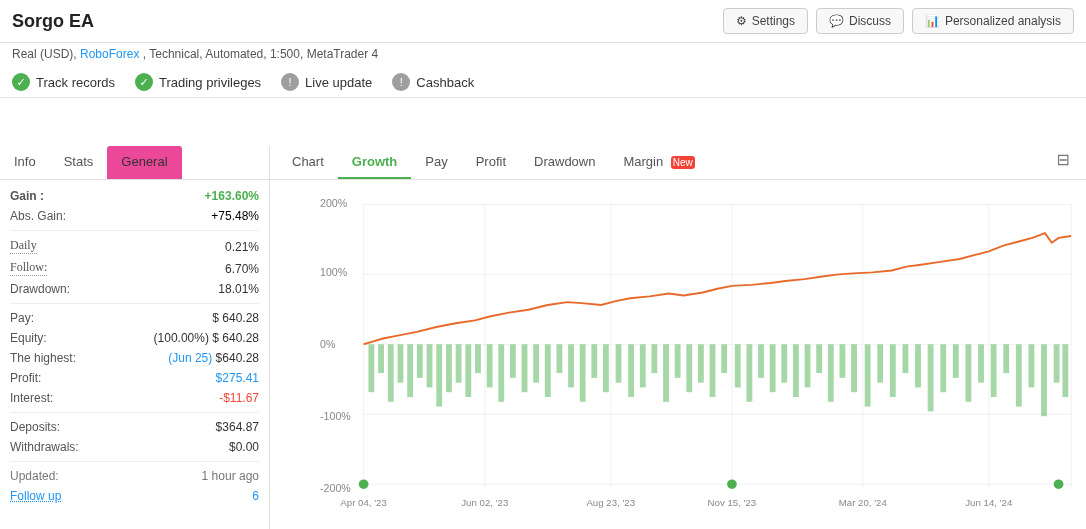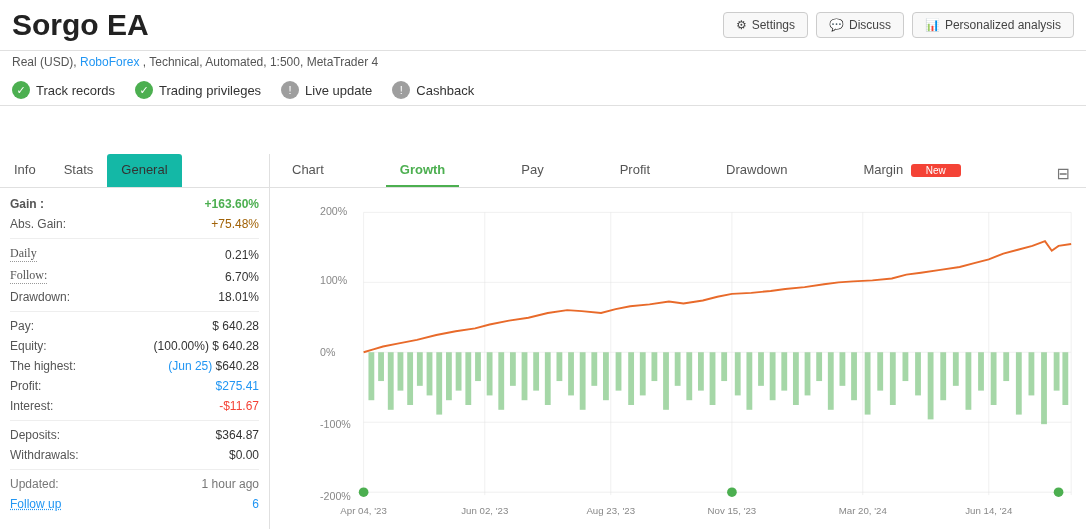--- a/index.html
+++ b/index.html
@@ -1,62 +1,62 @@
 <!DOCTYPE html>
 <html><head>
   <meta charset="utf-8">
   <style>
     * { box-sizing: border-box; margin: 0; padding: 0; }
     body { font-family: Arial, sans-serif; font-size: 13px; color: #333; background: #fff; width: 1086px; height: 529px; overflow: hidden; }
 
     
     .header { display: flex; align-items: center; justify-content: space-between; padding: 8px 12px; border-bottom: 1px solid #e0e0e0; }
-    .header-title { font-size: 30px; font-weight: bold; color: #222; }
+    .header-title { font-size: 18px; font-weight: bold; color: #222; }
     .header-actions { display: flex; gap: 8px; }
     .header-btn { display: flex; align-items: center; gap: 5px; border: 1px solid #ccc; background: #f8f8f8; padding: 5px 12px; border-radius: 4px; cursor: pointer; font-size: 12px; color: #444; }
 
     
     .subtitle { padding: 4px 12px 6px; font-size: 12px; color: #555; }
     .subtitle a { color: #2196F3; text-decoration: none; }
 
     
     .status-bar { display: flex; align-items: center; gap: 20px; padding: 6px 12px; border-bottom: 1px solid #e0e0e0; }
     .status-item { display: flex; align-items: center; gap: 6px; font-size: 13px; }
     .check-icon { width: 18px; height: 18px; border-radius: 50%; background: #4CAF50; display: flex; align-items: center; justify-content: center; color: white; font-size: 11px; flex-shrink: 0; }
     .warn-icon { width: 18px; height: 18px; border-radius: 50%; background: #9E9E9E; display: flex; align-items: center; justify-content: center; color: white; font-size: 11px; flex-shrink: 0; }
 
     
     .main { display: flex; height: calc(529px - 110px); margin-top: 48px; }
 
     
     .left-panel { width: 270px; border-right: 1px solid #e0e0e0; flex-shrink: 0; overflow-y: auto; }
     .left-tabs { display: flex; border-bottom: 1px solid #e0e0e0; }
     .left-tab { padding: 8px 14px; font-size: 13px; cursor: pointer; color: #555; border-bottom: 2px solid transparent; }
-    .left-tab.active { background: #14b8a6; border-radius: 3px 3px 0 0; font-weight: normal; color: #333; }
+    .left-tab.active { background: #ec4899; border-radius: 3px 3px 0 0; font-weight: normal; color: #333; }
 
     
     .info-table { padding: 6px 10px; }
     .info-row { display: flex; justify-content: space-between; align-items: flex-end; padding: 3px 0; font-size: 12px; }
     .info-label { color: #555; }
     .info-label.dotted { border-bottom: 1px dotted #999; cursor: pointer; font-family: Liberation Serif, serif; }
     .info-label.link { color: #2196F3; text-decoration: underline dotted; cursor: pointer; }
     .info-value { color: #333; text-align: right; }
     .info-value.green { color: #4CAF50; font-weight: bold; }
-    .info-value.positive { color: #a16207; }
+    .info-value.positive { color: #000000; }
     .info-value.negative { color: #f44336; }
     .info-value.blue-link { color: #2196F3; }
     .info-divider { border: none; border-top: 1px solid #eee; margin: 4px 0; }
     .info-bold { font-weight: bold; }
 
     
     .right-panel { flex: 1; display: flex; flex-direction: column; overflow: hidden; }
-    .right-tabs { display: flex; align-items: flex-end; border-bottom: 1px solid #e0e0e0; padding: 0 8px; gap: 48px; }
+    .right-tabs { display: flex; align-items: flex-start; border-bottom: 1px solid #e0e0e0; padding: 0 8px; }
     .right-tab { padding: 8px 14px; font-size: 13px; cursor: pointer; color: #555; border-bottom: 2px solid transparent; }
     .right-tab.active { color: #4CAF50; border-bottom: 2px solid #4CAF50; font-weight: bold; }
-    .new-badge { background: #f44336; color: white; font-size: 10px; padding: 1px 15px; border-radius: 3px; margin-left: 4px; }
+    .new-badge { background: #f44336; color: white; font-size: 10px; padding: 1px 2px; border-radius: 3px; margin-left: 4px; }
     .filter-icon { margin-left: auto; cursor: pointer; font-size: 16px; color: #777; padding: 4px 8px; }
 
     
     .chart-area { flex: 1; position: relative; padding: 10px 10px 30px 50px; overflow: hidden; }
 
     
     .chart-svg { width: 100%; height: 100%; }
   </style>
 </head>
 <body>

